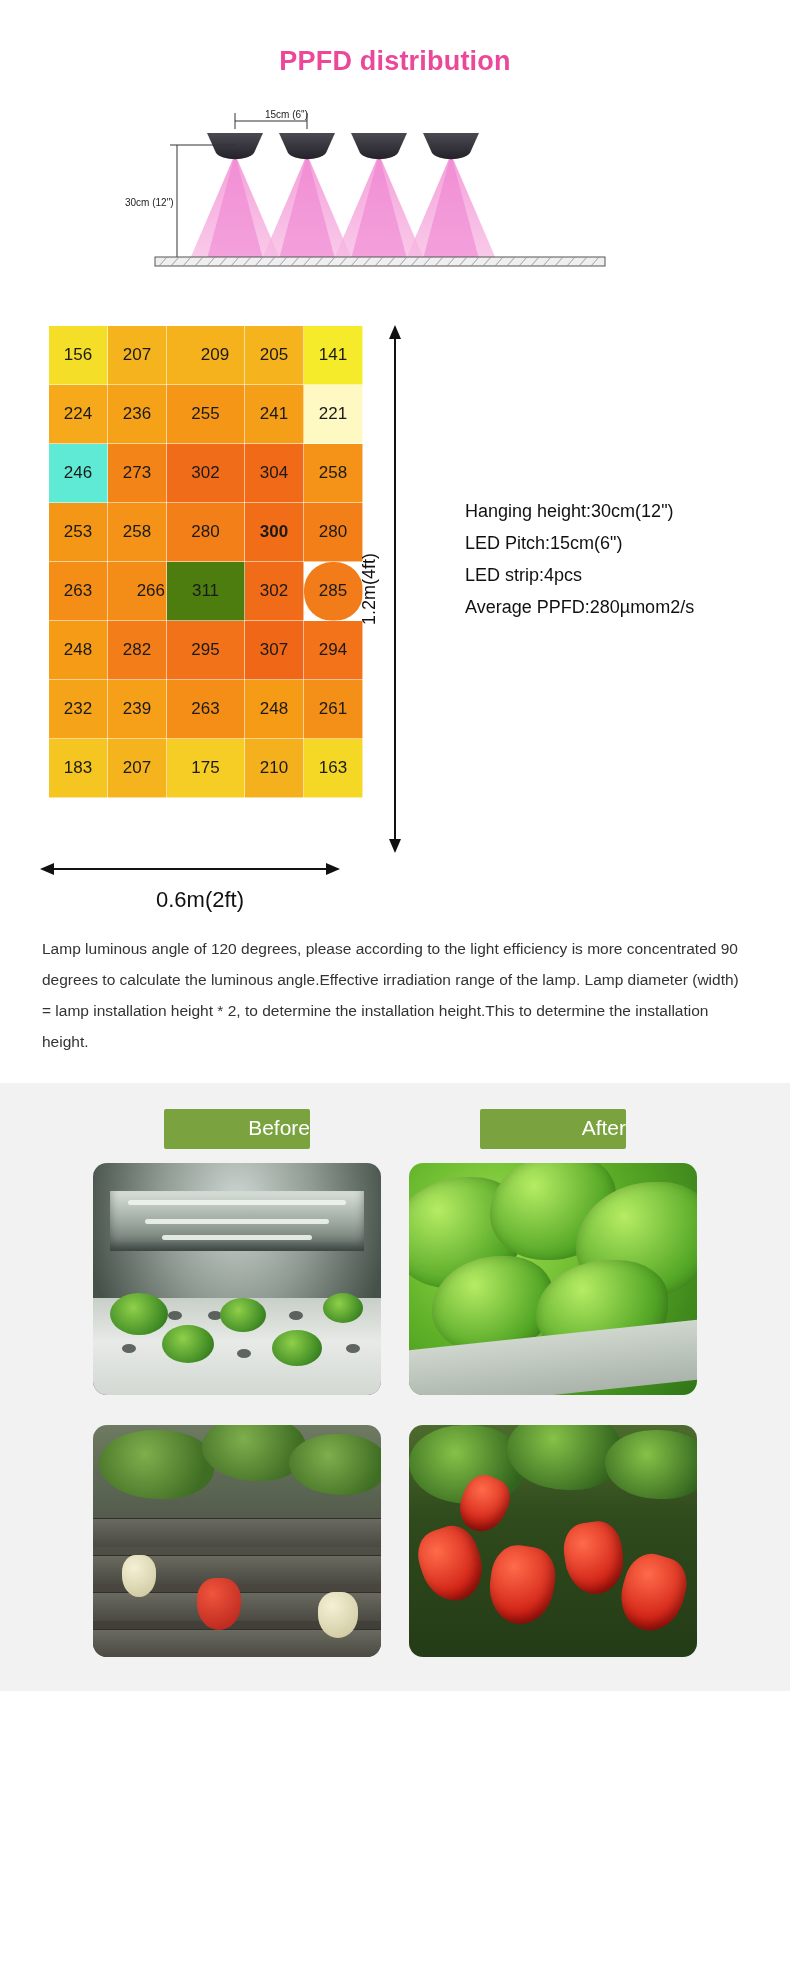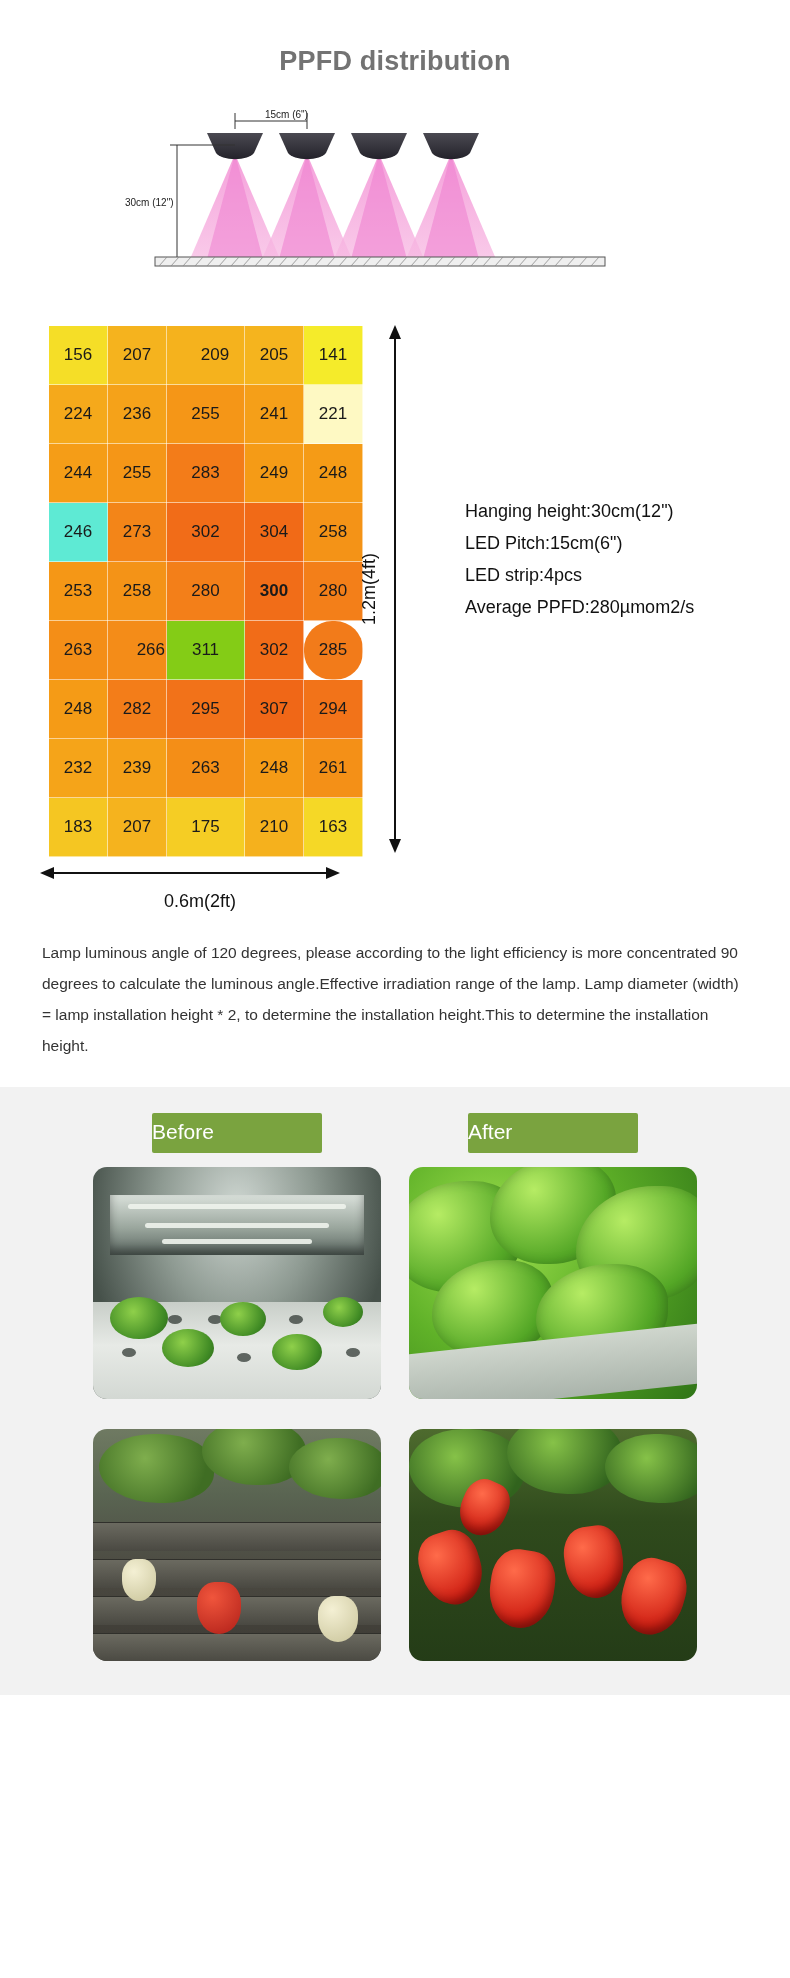--- a/index.html
+++ b/index.html
@@ -10,21 +10,21 @@
     color:#222;
     -webkit-font-smoothing:antialiased;
   }
   .page{width:790px;position:relative;overflow:hidden;}
 
   
   .title{
     text-align:center;
     font-size:27px;
     font-weight:bold;
-    color:#737373;
+    color:#ec4899;
     padding-top:46px;
     letter-spacing:.2px;
   }
 
   
   .lamp-diagram{
     position:relative;
     width:790px;
     height:200px;
     margin-top:22px;
@@ -82,21 +82,21 @@
   
   .horiz-axis{
     position:relative;
     width:320px;
     height:56px;
     margin-left:40px;
     margin-top:6px;
   }
   .horiz-axis .hlabel{
     text-align:center;
-    font-size:18px;
+    font-size:22px;
     color:#111;
     margin-top:4px;
   }
 
   
   .para{
     margin:18px 42px 0 42px;
     font-size:15.5px;
     line-height:31px;
     color:#333;
@@ -108,26 +108,26 @@
     background:#f2f2f2;
     padding:26px 0 34px 0;
   }
   .ba-row{
     display:flex;
     justify-content:center;
     gap:28px;
   }
   .ba-col{width:288px;}
   .ba-tag{
-    width:170px;
+    width:146px;
     margin:0 auto 14px auto;
     background:#7aa33f;
     color:#ffffff;
     font-size:21px;
-    text-align:left;
+    text-align:right;
     padding:7px 0 9px 0;
     border-radius:2px;
   }
   .photo{
     width:288px;
     height:232px;
     border-radius:14px;
     overflow:hidden;
     position:relative;
   }
@@ -312,44 +312,37 @@
             <td style="background: rgb(245, 235, 42);">141</td>
           </tr>
           <tr>
             <td style="background: rgb(245, 169, 27);">224</td>
             <td style="background: rgb(245, 162, 25);">236</td>
             <td style="background: rgb(245, 150, 23);">255</td>
             <td style="background: rgb(245, 159, 24);">241</td>
             <td style="background: #fef9c3;">221</td>
           </tr>
           <tr>
-            <td style="background: rgb(245, 157, 23);">244</td>
-            <td style="background: rgb(245, 150, 23);">255</td>
-            <td style="background: rgb(243, 124, 25);">283</td>
-            <td style="background: rgb(245, 155, 22);">249</td>
-            <td style="background: rgb(245, 155, 22);">248</td>
-          </tr>
-          <tr>
             <td style="background: #5eead4;">246</td>
             <td style="background: rgb(243, 133, 24);">273</td>
             <td style="background: rgb(241, 108, 24);">302</td>
             <td style="background: rgb(241, 106, 23);">304</td>
             <td style="background: rgb(244, 147, 23);">258</td>
           </tr>
           <tr>
             <td style="background: rgb(245, 151, 22);">253</td>
             <td style="background: rgb(244, 147, 23);">258</td>
             <td style="background: rgb(243, 127, 25);">280</td>
             <td style="background: rgb(241, 109, 24); font-weight: bold;">300</td>
             <td style="background: rgb(243, 127, 25);">280</td>
           </tr>
           <tr>
             <td style="background: rgb(244, 142, 23);">263</td>
             <td style="background: rgb(244, 140, 24); text-align: right;">266</td>
-            <td style="background: #84cc16;">311</td>
+            <td style="background: #4d7c0f;">311</td>
             <td style="background: rgb(241, 108, 24);">302</td>
             <td style="background: rgb(242, 123, 26); border-radius: 28px;">285</td>
           </tr>
           <tr>
             <td style="background: rgb(245, 155, 22);">248</td>
             <td style="background: rgb(243, 125, 25);">282</td>
             <td style="background: rgb(242, 114, 25);">295</td>
             <td style="background: rgb(240, 103, 23);">307</td>
             <td style="background: rgb(242, 115, 25);">294</td>
           </tr>

